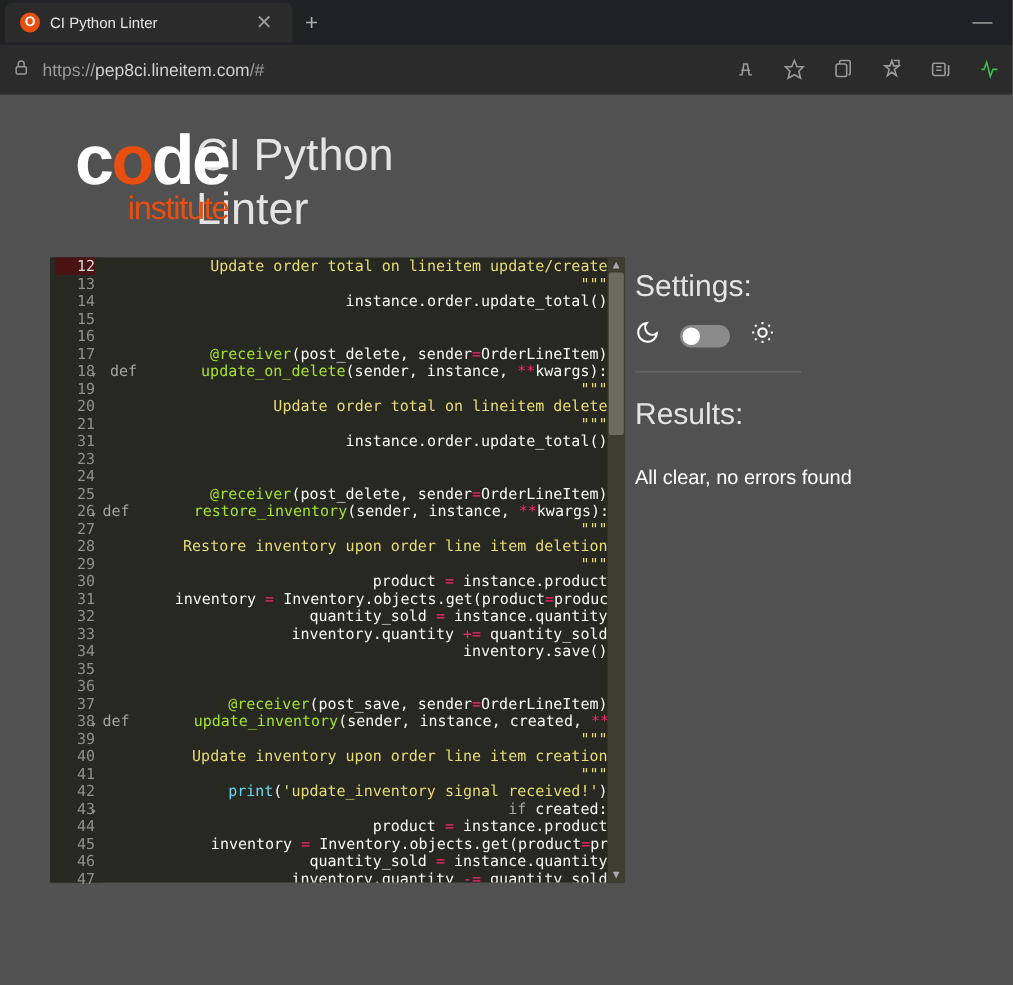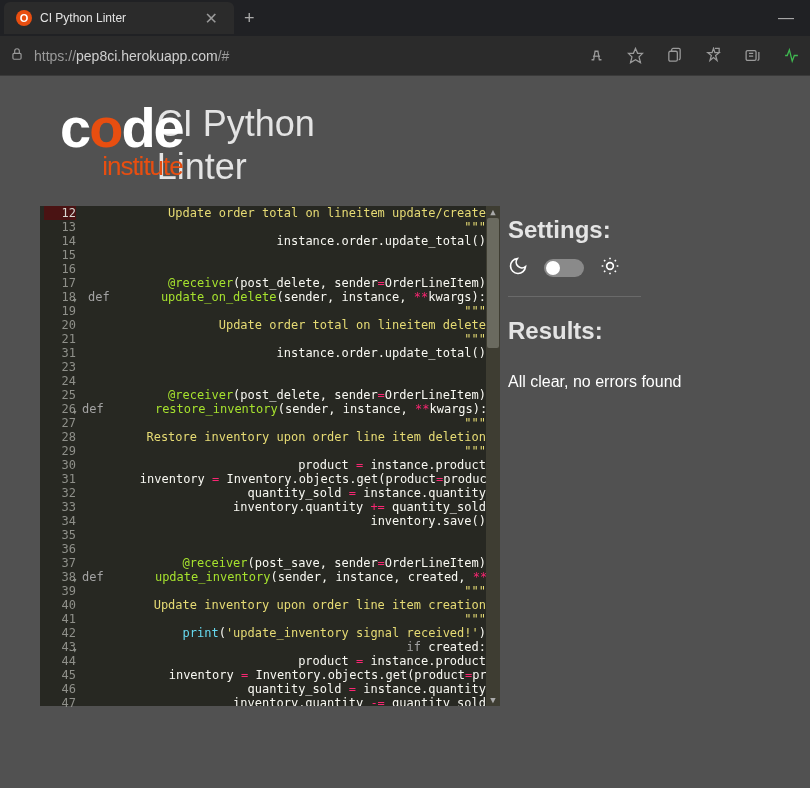--- a/index.html
+++ b/index.html
@@ -40,21 +40,21 @@
     .scroll-arrow { position: absolute; right: 1px; width: 12px; height: 12px; color: #aaa; font-size: 9px; text-align: center; line-height: 12px; }
     .fold { position: absolute; font-size: 9px; color: #8f908a; }
     
     .kw { color: #a3a3a3; }
     .fn { color: #a6e22e; margin-left: 44px; }
     .str { color: #e6db74; }
     .op { color: #f92672; }
     .builtin { color: #66d9ef; }
     
     .sidebar { padding: 10px 0 0 4px; color: #fff; }
-    .side-heading { font-size: 24px; font-weight: 700; color: #e4e4e4; margin-bottom: 12px; }
+    .side-heading { font-size: 24px; font-weight: 400; color: #e4e4e4; margin-bottom: 12px; }
     .theme-row { display: flex; align-items: center; gap: 16px; padding-bottom: 16px; border-bottom: 1px solid #6a6a6a; margin-bottom: 20px; margin-right: 40px; }
     .toggle { width: 40px; height: 18px; background: #8a8a8a; border-radius: 10px; position: relative; }
     .toggle-knob { width: 14px; height: 14px; background: #fff; border-radius: 50%; position: absolute; top: 2px; left: 2px; }
     .results-text { font-size: 16px; color: #fff; margin-top: 28px; }
   </style>
 </head>
 <body>
 
 <div class="titlebar">
   <div class="tab">
@@ -69,21 +69,21 @@
 </div>
 
 <div class="addr-bar">
   <span class="lock-ic">
     <svg width="14" height="14" viewBox="0 0 24 24" fill="none" stroke="currentColor" stroke-width="2">
         <rect x="5" y="11" width="14" height="10" rx="2"></rect>
         <path d="M8 11V7a4 4 0 0 1 8 0v4"></path>
       </svg>
   </span>
   <span class="url-text">
-    <span>https://</span><span class="domain">pep8ci.herokuapp.com</span><span>/#</span>
+    <span>https://</span><span class="domain">pep8ci.lineitem.com</span><span>/#</span>
   </span>
   <div class="addr-icons">
     <span>
         <svg width="17" height="17" viewBox="0 0 24 24" fill="none" stroke="currentColor" stroke-width="1.8">
           <path d="M5 18h3l2-12h4l2 12h3"></path>
           <path d="M7 13h10"></path>
         </svg>
       </span>
     <span>
         <svg width="17" height="17" viewBox="0 0 24 24" fill="none" stroke="currentColor" stroke-width="1.8">

